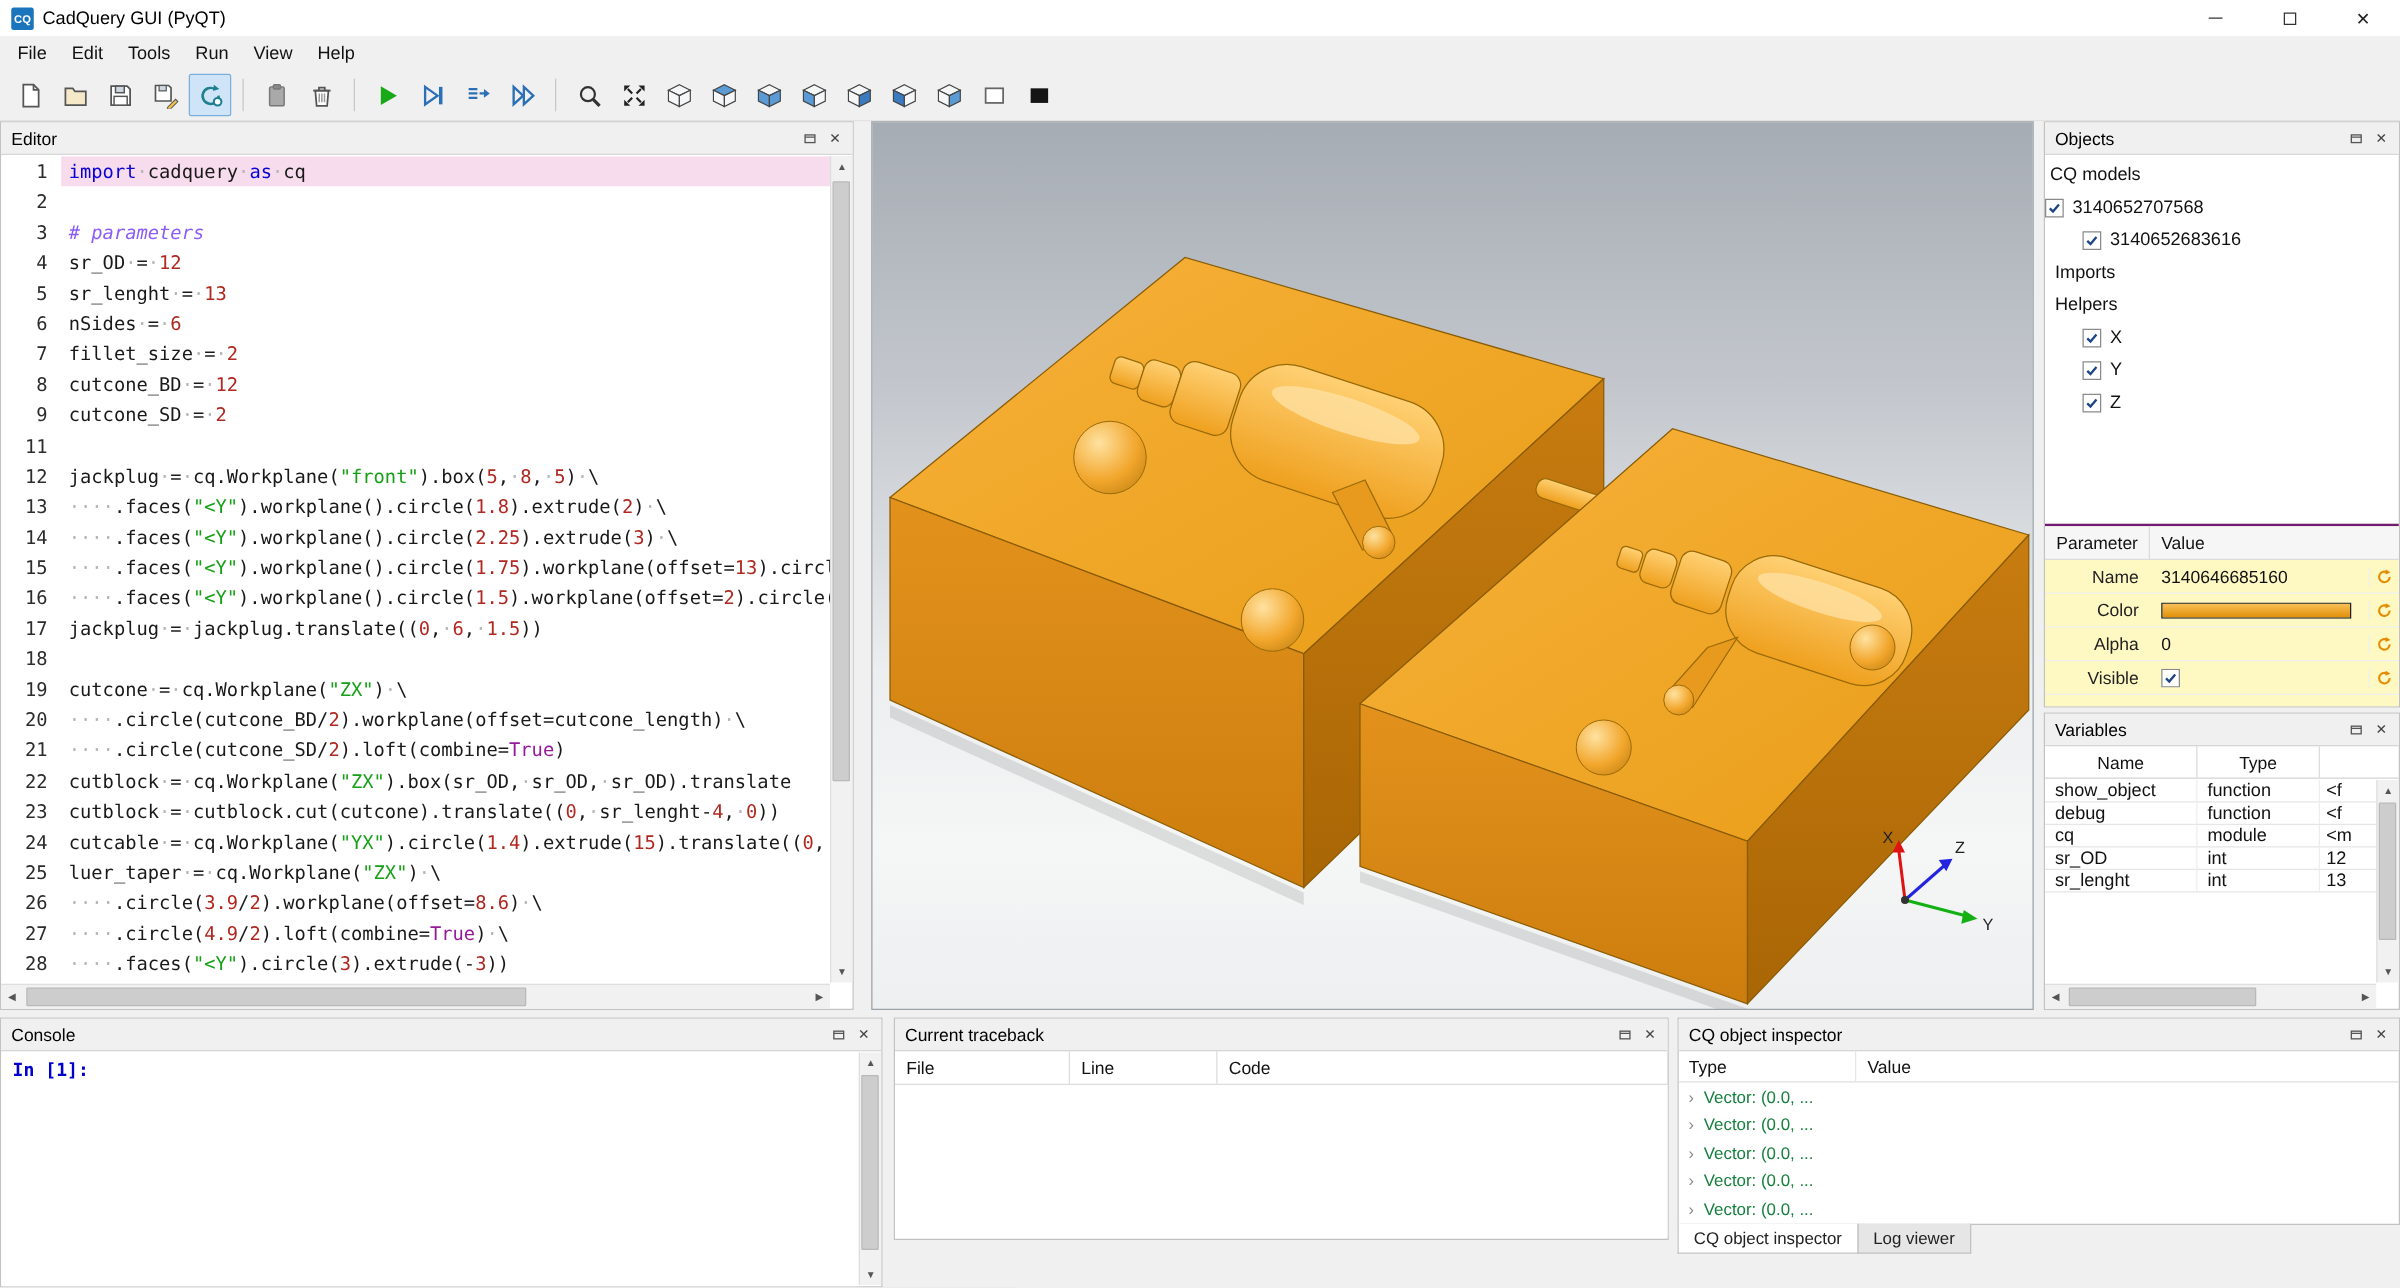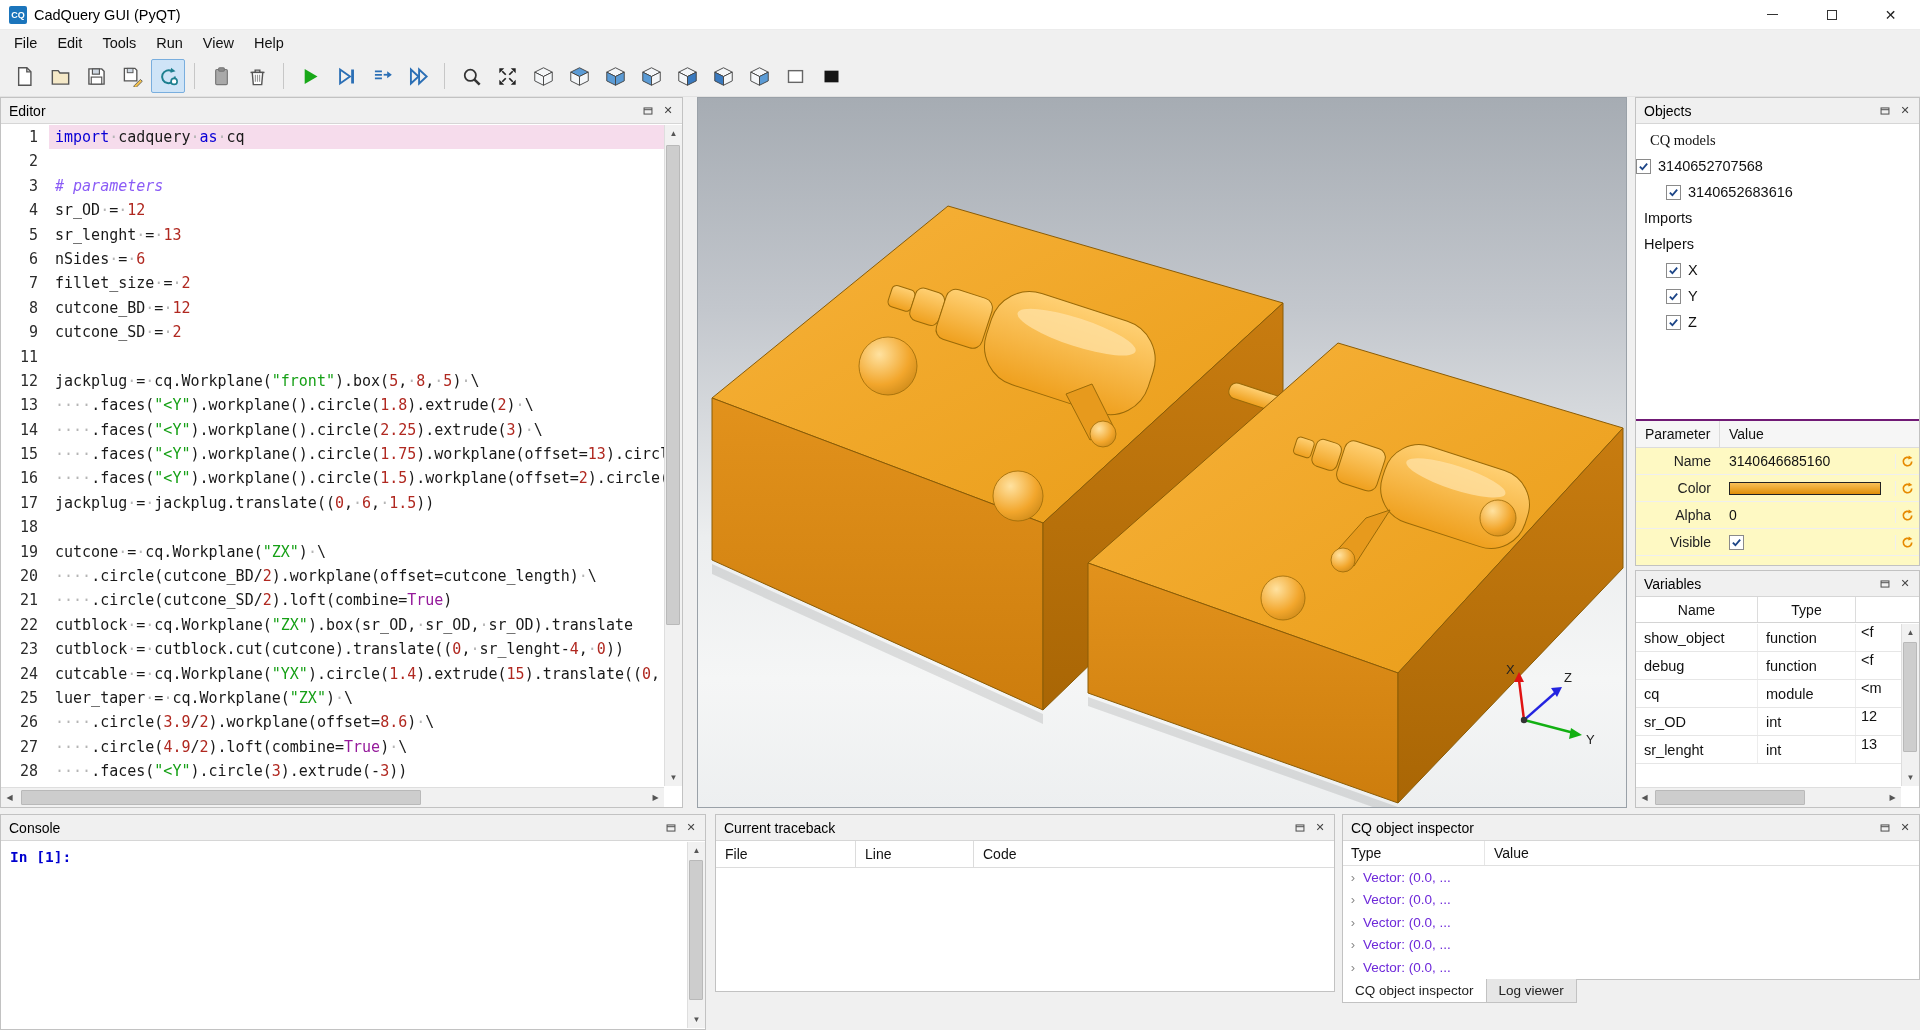--- a/index.html
+++ b/index.html
@@ -85,21 +85,21 @@
 .swatch{width:152px;height:13px;border:1px solid #222}
 
 
 #variables-panel{left:1635px;top:570px;width:285px;height:238px}
 .var-head{display:flex;height:26px;border-bottom:1px solid #d4d4d4;font-size:14px;align-items:center}
 .var-head div{height:100%;display:flex;align-items:center;justify-content:center}
 .vh1{width:122px;border-right:1px solid #dcdcdc}
 .vh2{width:98px;border-right:1px solid #dcdcdc}
 .vh3{flex:1}
 #var-rows{position:absolute;left:0;top:53px;right:18px;bottom:20px;overflow:hidden}
-.vrow{display:flex;height:28px;align-items:flex-start;font-size:14.5px;border-bottom:1px solid #e6e6e6}
+.vrow{display:flex;height:18px;align-items:flex-end;font-size:14.5px;border-bottom:1px solid #e6e6e6}
 .vc1{width:122px;padding-left:8px;border-right:1px solid #ededed;height:100%;display:flex;align-items:center}
 .vc2{width:98px;padding-left:8px;border-right:1px solid #ededed;height:100%;display:flex;align-items:center}
 .vc3{flex:1;padding-left:5px;overflow:hidden;white-space:nowrap}
 
 
 #console-panel{left:0;top:814px;width:706px;height:216px}
 #console-body{position:absolute;left:0;top:27px;right:18px;bottom:0;background:#fff;padding:7px 9px;
               font-family:"DejaVu Sans Mono",monospace;font-size:14.5px}
 .prompt{color:#0000cf;font-weight:bold}
 #traceback-panel{left:715px;top:814px;width:620px;height:178px}
@@ -109,21 +109,21 @@
 .tcol2{width:118px;border-right:1px solid #dcdcdc}
 .tcol3{flex:1}
 #inspector-wrap{position:absolute;left:1342px;top:814px;width:578px;height:196px}
 #inspector-main{position:absolute;left:0;top:0;right:0;height:166px;background:#fff;border:1px solid #c2c2c2}
 .icols{display:flex;height:25px;border-bottom:1px solid #e0e0e0;font-size:14px;align-items:center}
 .icol1{width:142px;padding-left:8px;height:100%;display:flex;align-items:center;border-right:1px solid #e6e6e6}
 .icol2{flex:1;padding-left:9px}
 #insp-rows{overflow:hidden;height:113px}
 .irow{display:flex;height:22.5px;align-items:center;font-size:13.5px}
 .chev{width:20px;text-align:center;color:#8a8a8a;font-size:13px}
-.itext{color:#6d28d9}
+.itext{color:#15803d}
 #tabbar{position:absolute;left:0;top:165px;display:flex}
 .tab{padding:0 12px;height:24px;display:flex;align-items:center;font-size:13.5px;color:#222;
      background:#e6e6e6;border:1px solid #c2c2c2;border-top:none;margin-right:-1px}
 .tab.active{background:#fff}
 </style>
 </head>
 <body>
 
 <div id="app">
 
@@ -459,21 +459,21 @@
       <span class="sp"></span>
       <span class="hbtn float">
           <svg viewBox="0 0 16 16">
             <rect x="3.5" y="4.5" width="9" height="7" fill="none" stroke="#555" stroke-width="1.2"></rect>
             <path d="M3.5 6.5h9" stroke="#555" stroke-width="1.2"></path>
           </svg>
         </span>
       <span class="hbtn">✕</span>
     </div>
     <div id="objects-tree">
-        <div class="tree-row" style="padding-left: 14px; font-family: Liberation Serif, serif;">
+        <div class="tree-row" style="padding-left: 4px;">
           <span>CQ models</span>
         </div>
         <div class="tree-row" style="">
           <span class="cb">
             <svg viewBox="0 0 12 12">
               <path d="M2 6.2 4.8 9 10 2.8" fill="none" stroke="#1c4587" stroke-width="2"></path>
             </svg>
           </span>
           <span>3140652707568</span>
         </div>

